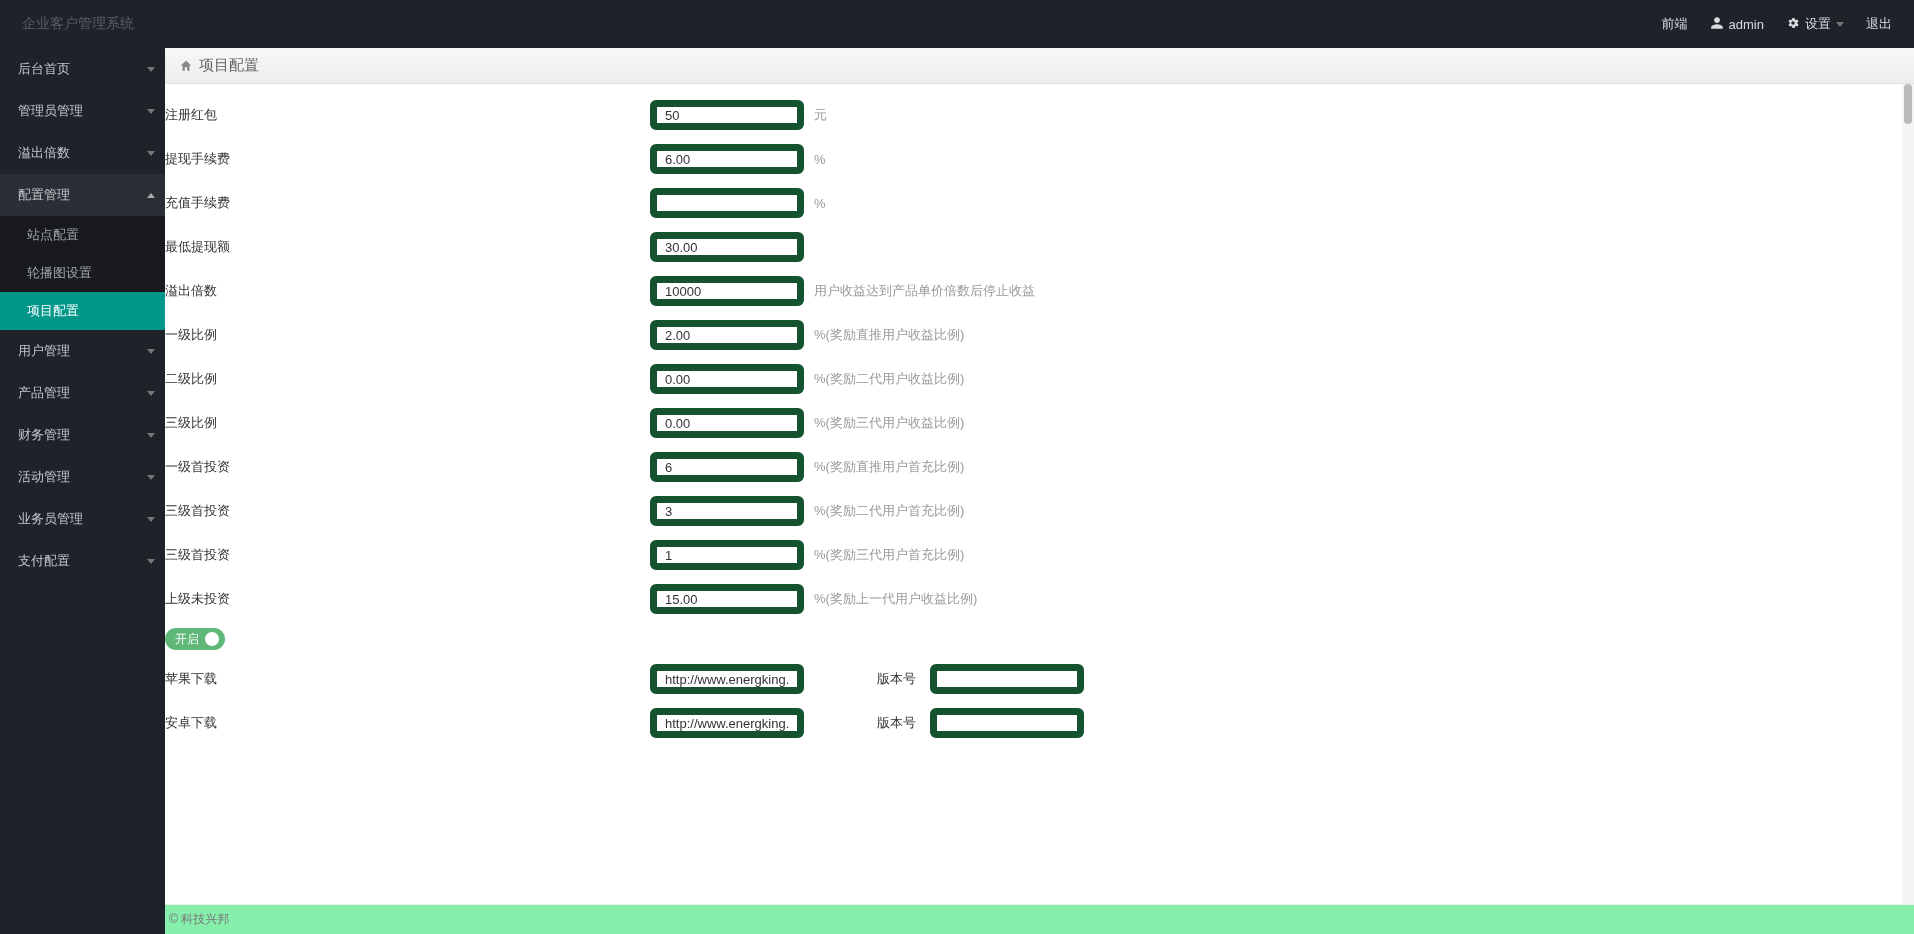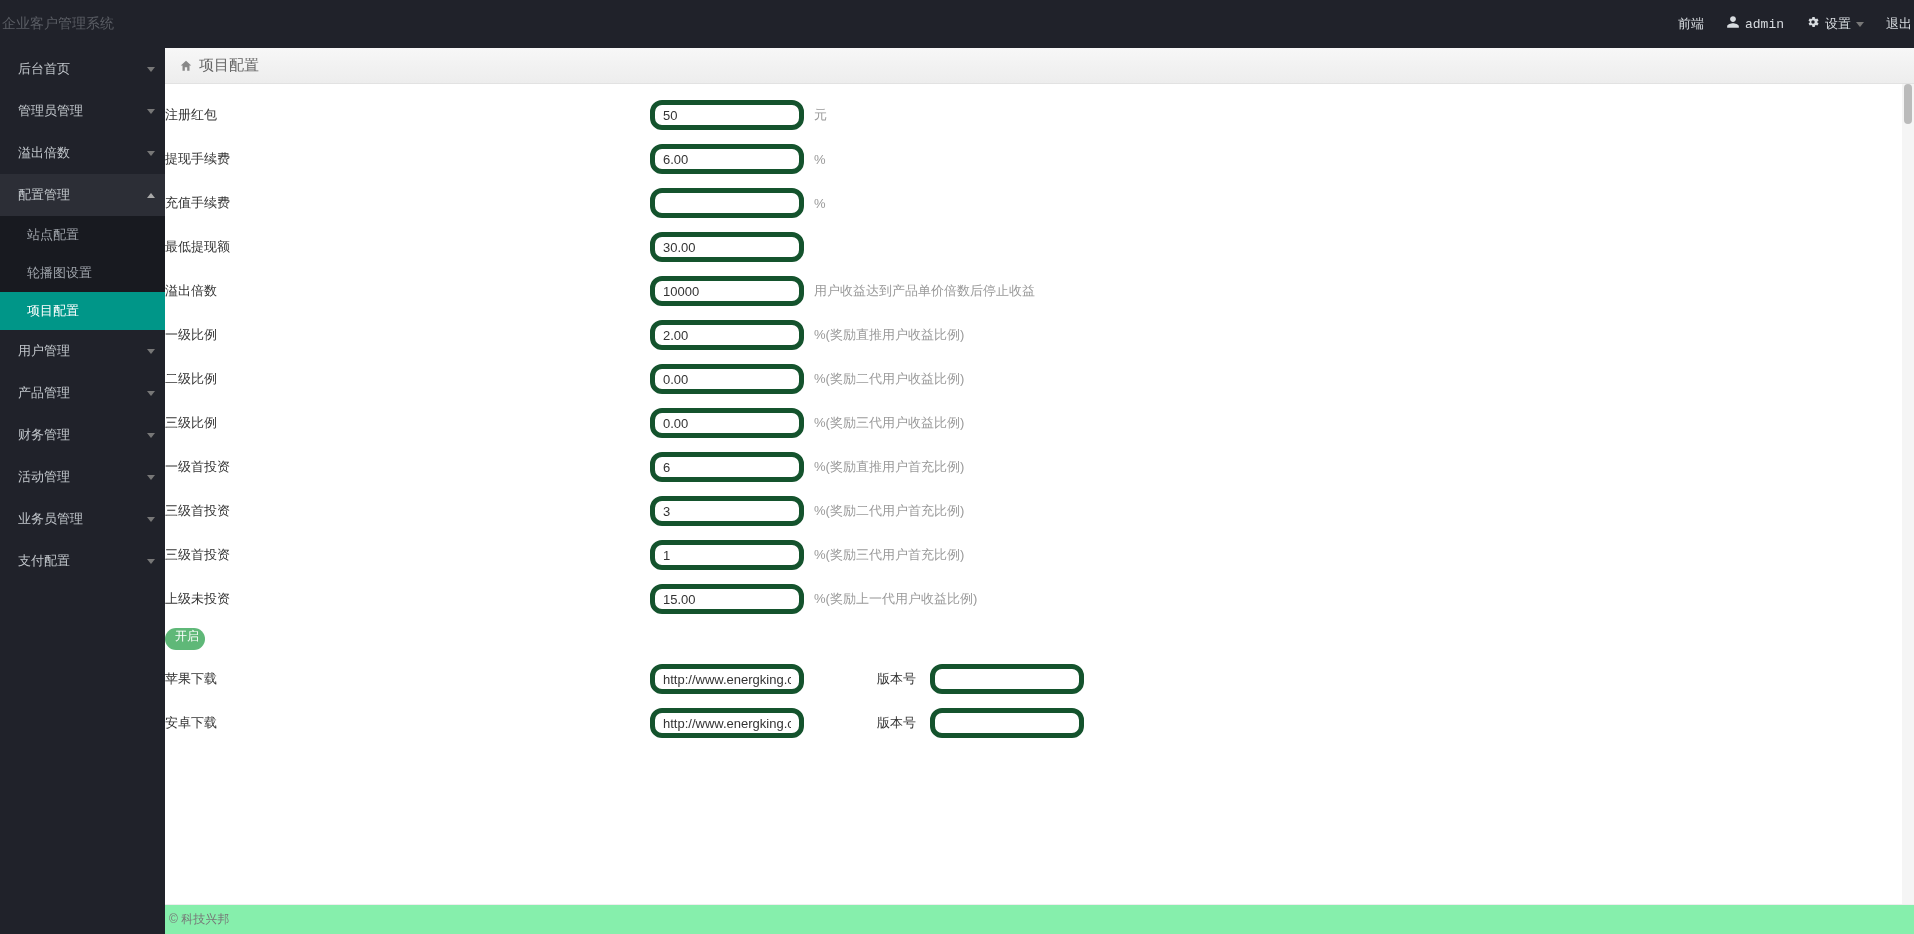--- a/index.html
+++ b/index.html
@@ -11,32 +11,31 @@
   height: 934px;
   width: 1914px;
   overflow: hidden;
 }
 .header {
   height: 48px;
   background: #20222a;
   display: flex;
   align-items: center;
   justify-content: space-between;
-  padding: 0 2px;
+  padding: 0 22px;
   color: #aeb2b7;
 }
 .brand {
   font-size: 14px;
   color: #5a5d64;
 }
 .header-right {
   display: flex;
   align-items: center;
   gap: 22px;
-  font-family: Liberation Mono, monospace;
 }
 .header-item {
   display: flex;
   align-items: center;
   gap: 5px;
   cursor: pointer;
   color: #d8dce0;
   font-size: 13px;
 }
 .header-item svg { fill: #d8dce0; }
@@ -120,22 +119,22 @@
 }
 .form-label {
   width: 485px;
   padding-right: 14px;
   color: #333;
   font-size: 13px;
 }
 .form-input {
   width: 154px;
   height: 30px;
-  border: 5px solid #14532d;
-  border-radius: 12px;
+  border: 7px solid #14532d;
+  border-radius: 6px;
   padding: 0 8px;
   font-size: 13px;
   color: #333;
   outline: none;
 }
 .hint {
   color: #999;
   font-size: 13px;
   margin-left: 10px;
 }
@@ -152,21 +151,20 @@
   display: inline-flex;
   align-items: center;
   background: #5fb878;
   color: #fff;
   height: 22px;
   border-radius: 12px;
   padding: 0 6px 0 10px;
   font-size: 12px;
   cursor: pointer;
   gap: 6px;
-  flex-direction: column;
 }
 .switch .knob {
   width: 14px; height: 14px; border-radius: 50%; background: #fff;
 }
 
 .footer {
   position: absolute;
   bottom: 0;
   left: 0;
   right: 0;

